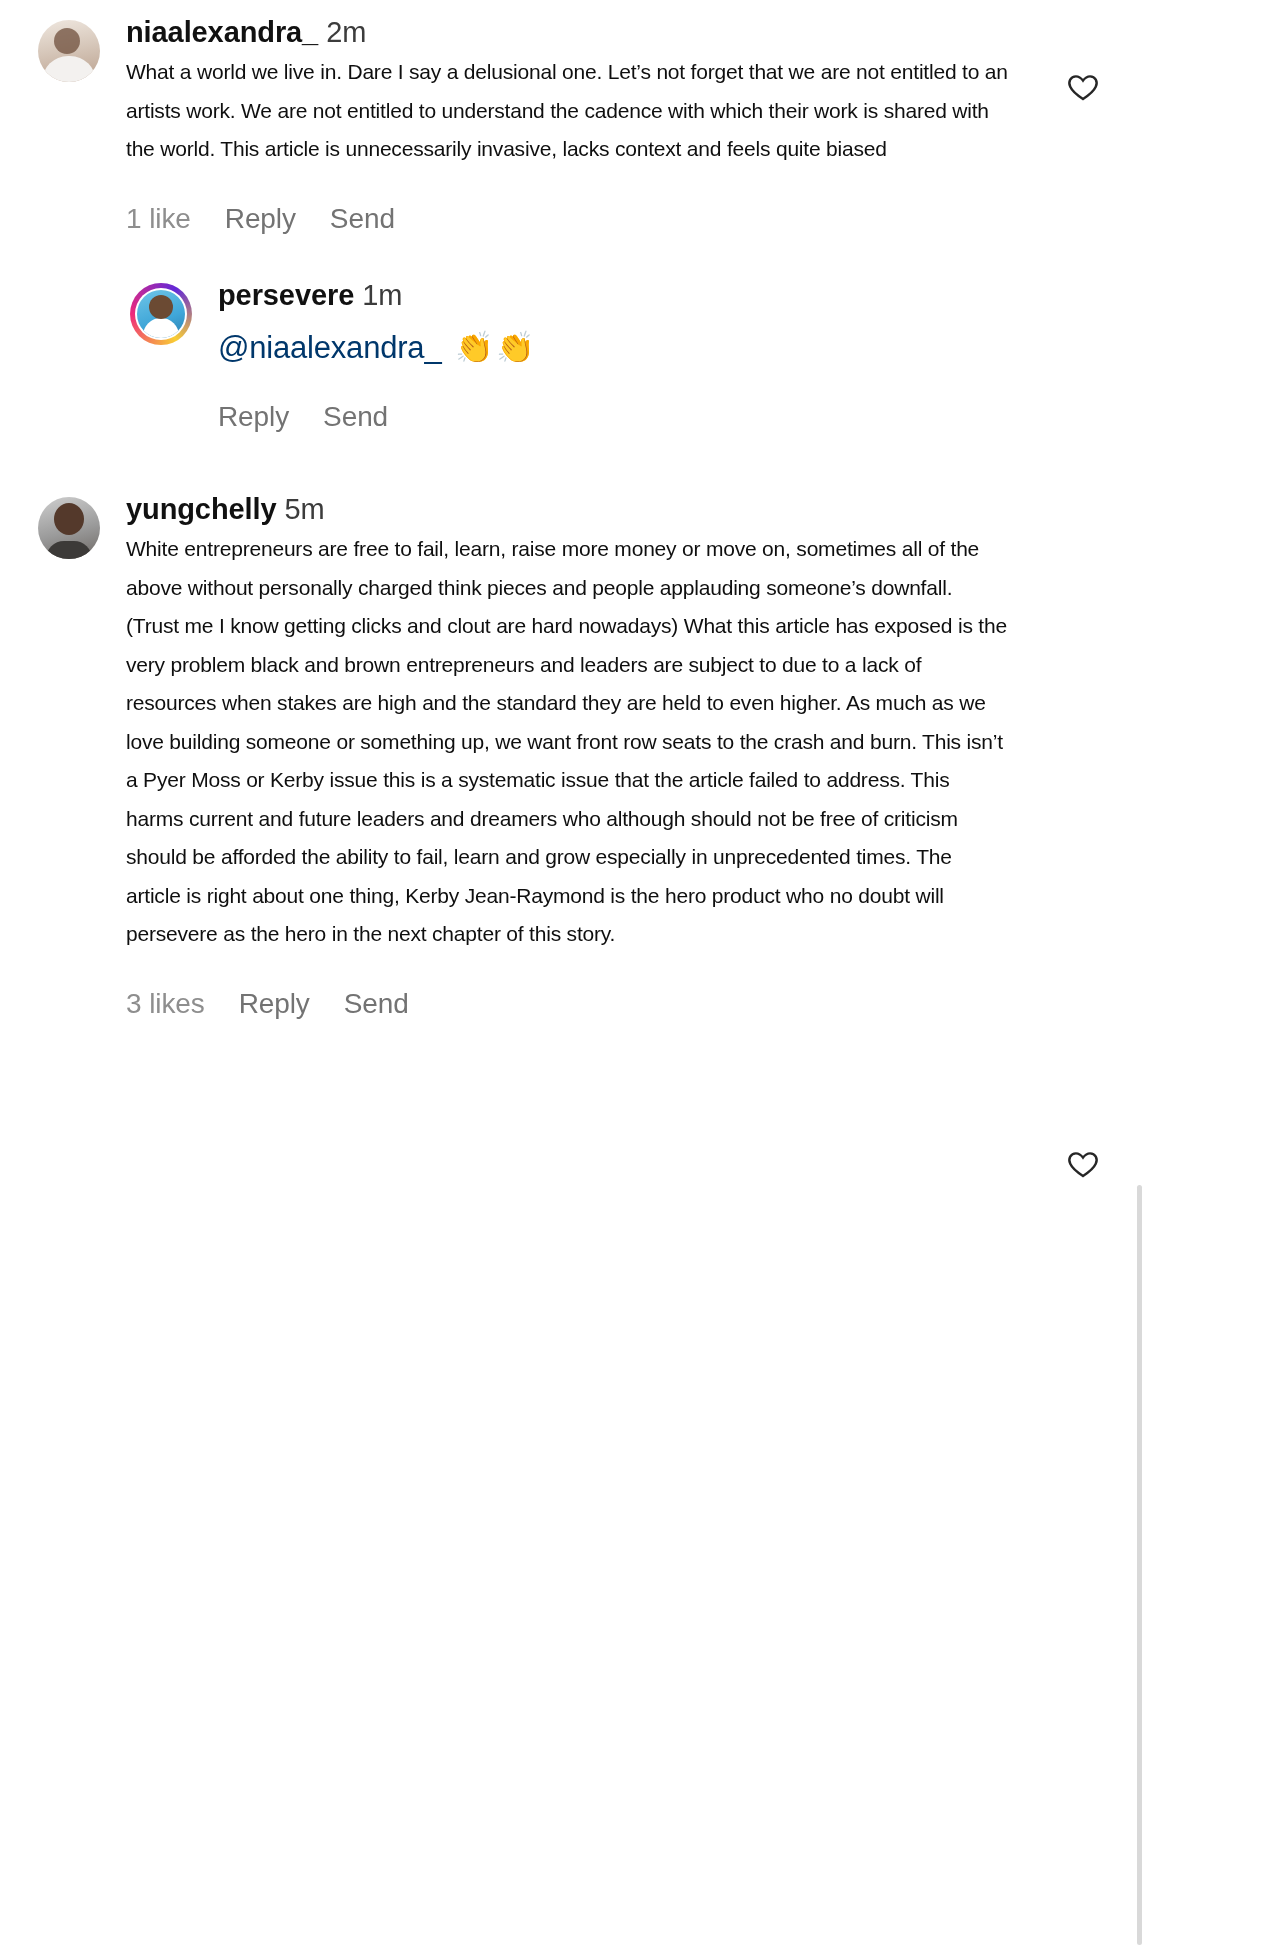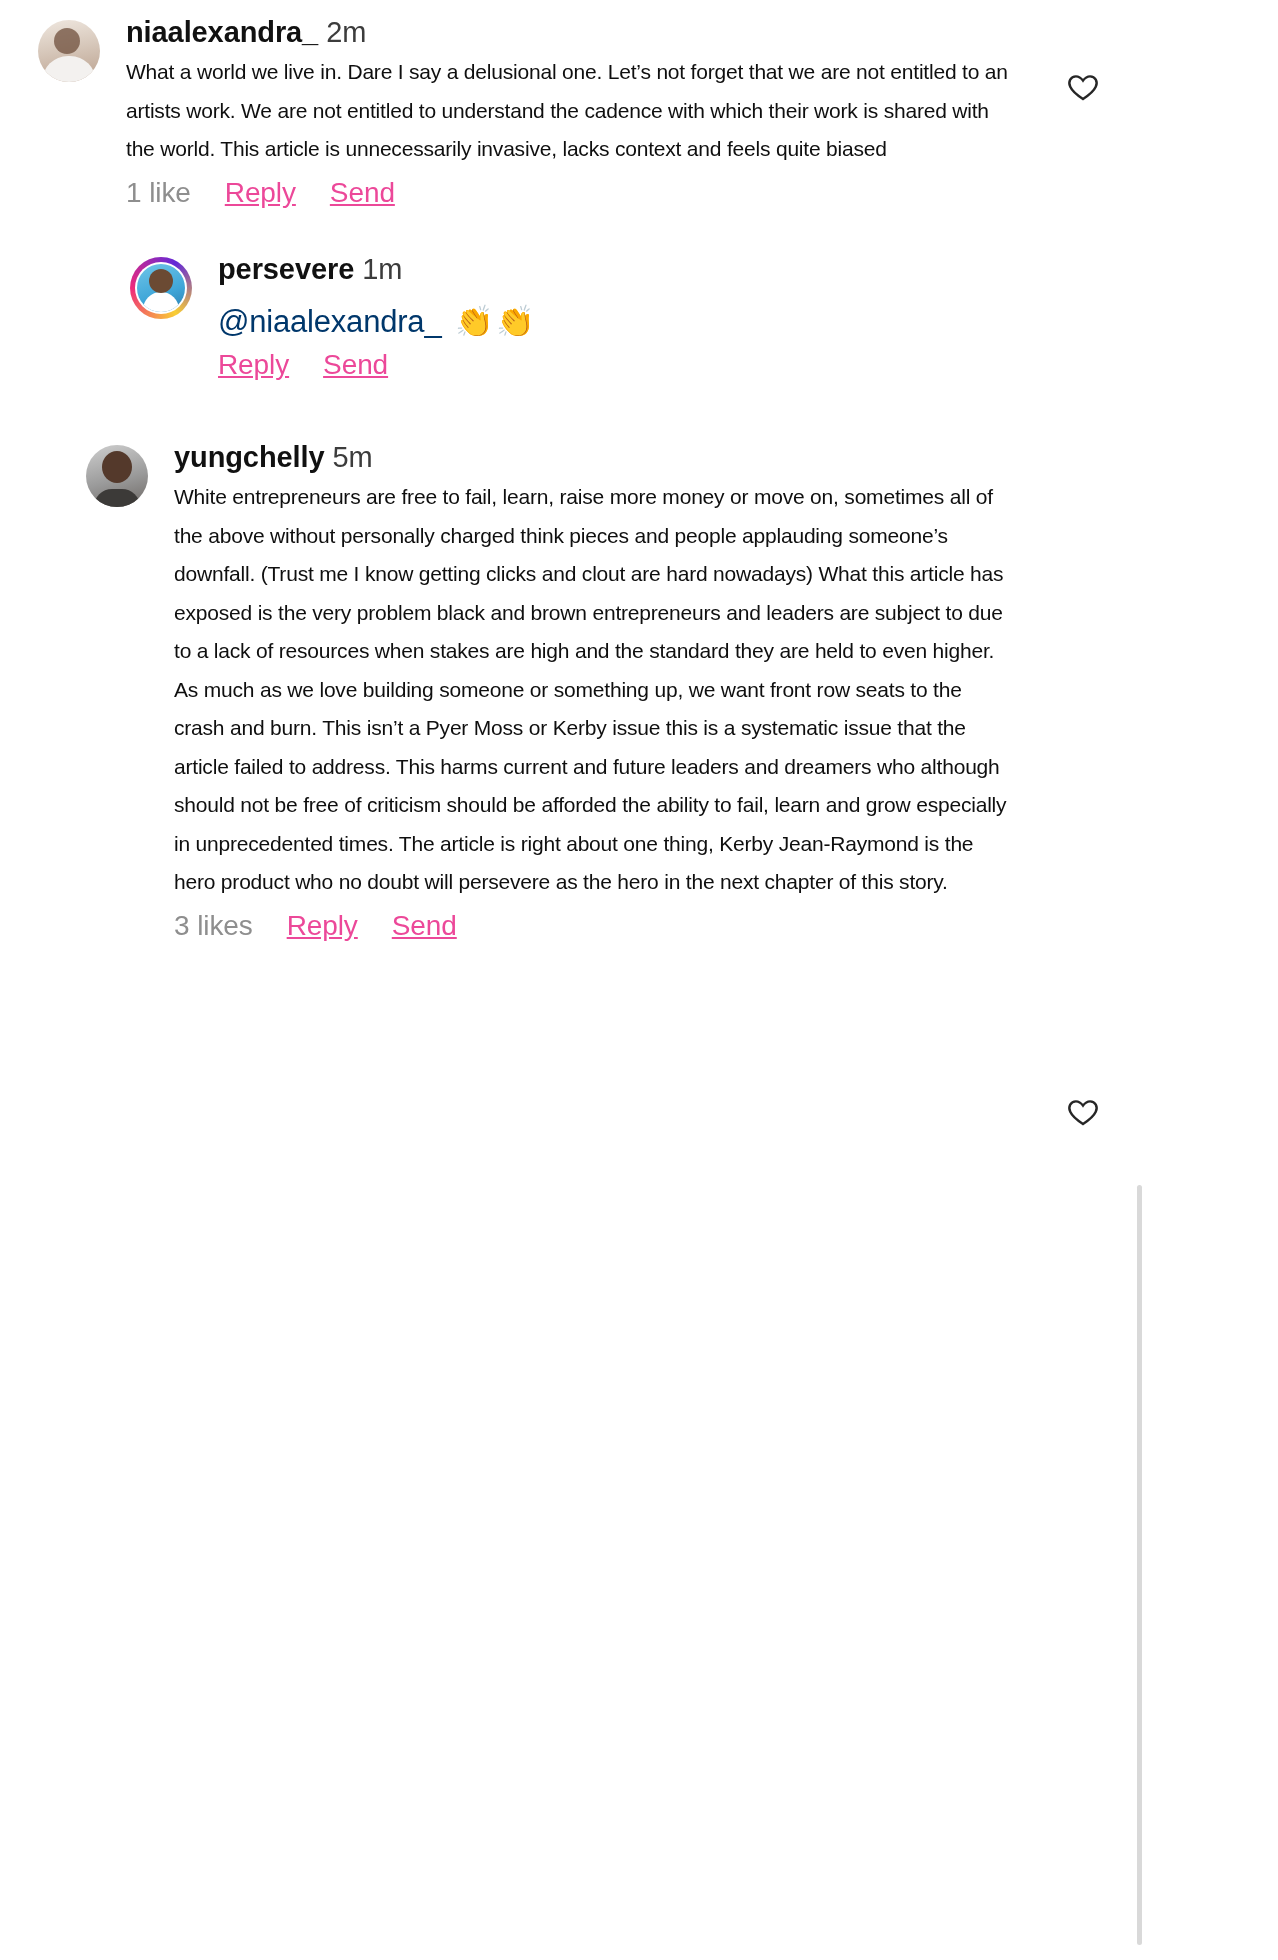--- a/index.html
+++ b/index.html
@@ -164,31 +164,30 @@
   }
   .mention {
     color: #00376b;
   }
   .emoji {
     font-family: "DejaVu Sans", sans-serif;
     margin-left: 14px;
     letter-spacing: 2px;
   }
   .actions {
-    margin-top: 8px;
+    margin-top: 34px;
     display: flex;
     align-items: center;
     gap: 34px;
     color: #8e8e8e;
     font-size: 28px;
     letter-spacing: -0.1px;
   }
   .actions .act {
-    color: #ec4899;
-    text-decoration: underline;
+    color: #737373;
   }
   .actions .likes {
     color: #8e8e8e;
   }
   .heart {
     position: absolute;
     right: 48px;
     top: 56px;
     width: 34px;
     height: 34px;
@@ -248,21 +247,21 @@
       </div>
       <div class="text reply-text"><span class="mention">@niaalexandra_</span><span class="emoji">👏👏</span></div>
       <div class="actions">
         <span class="act">Reply</span>
         <span class="act">Send</span>
       </div>
     </div>
 
   </div>
 
-  <div class="comment" style="margin-bottom:10px;padding-left:48px;">
+  <div class="comment" style="margin-bottom:10px;">
     <div class="avatar-wrap">
       <div class="avatar">
         <div class="pic pic-c" style="width:62px;height:62px;"></div>
       </div>
     </div>
     <div class="body">
       <div class="meta-line">
         <span class="username">yungchelly</span><span class="timestamp">5m</span>
       </div>
       <div class="text">White entrepreneurs are free to fail, learn, raise more money or move on, sometimes all of the above without personally charged think pieces and people applauding someone’s downfall. (Trust me I know getting clicks and clout are hard nowadays) What this article has exposed is the very problem black and brown entrepreneurs and leaders are subject to due to a lack of resources when stakes are high and the standard they are held to even higher. As much as we love building someone or something up, we want front row seats to the crash and burn. This isn’t a Pyer Moss or Kerby issue this is a systematic issue that the article failed to address. This harms current and future leaders and dreamers who although should not be free of criticism should be afforded the ability to fail, learn and grow especially in unprecedented times. The article is right about one thing, Kerby Jean-Raymond is the hero product who no doubt will persevere as the hero in the next chapter of this story.</div>

